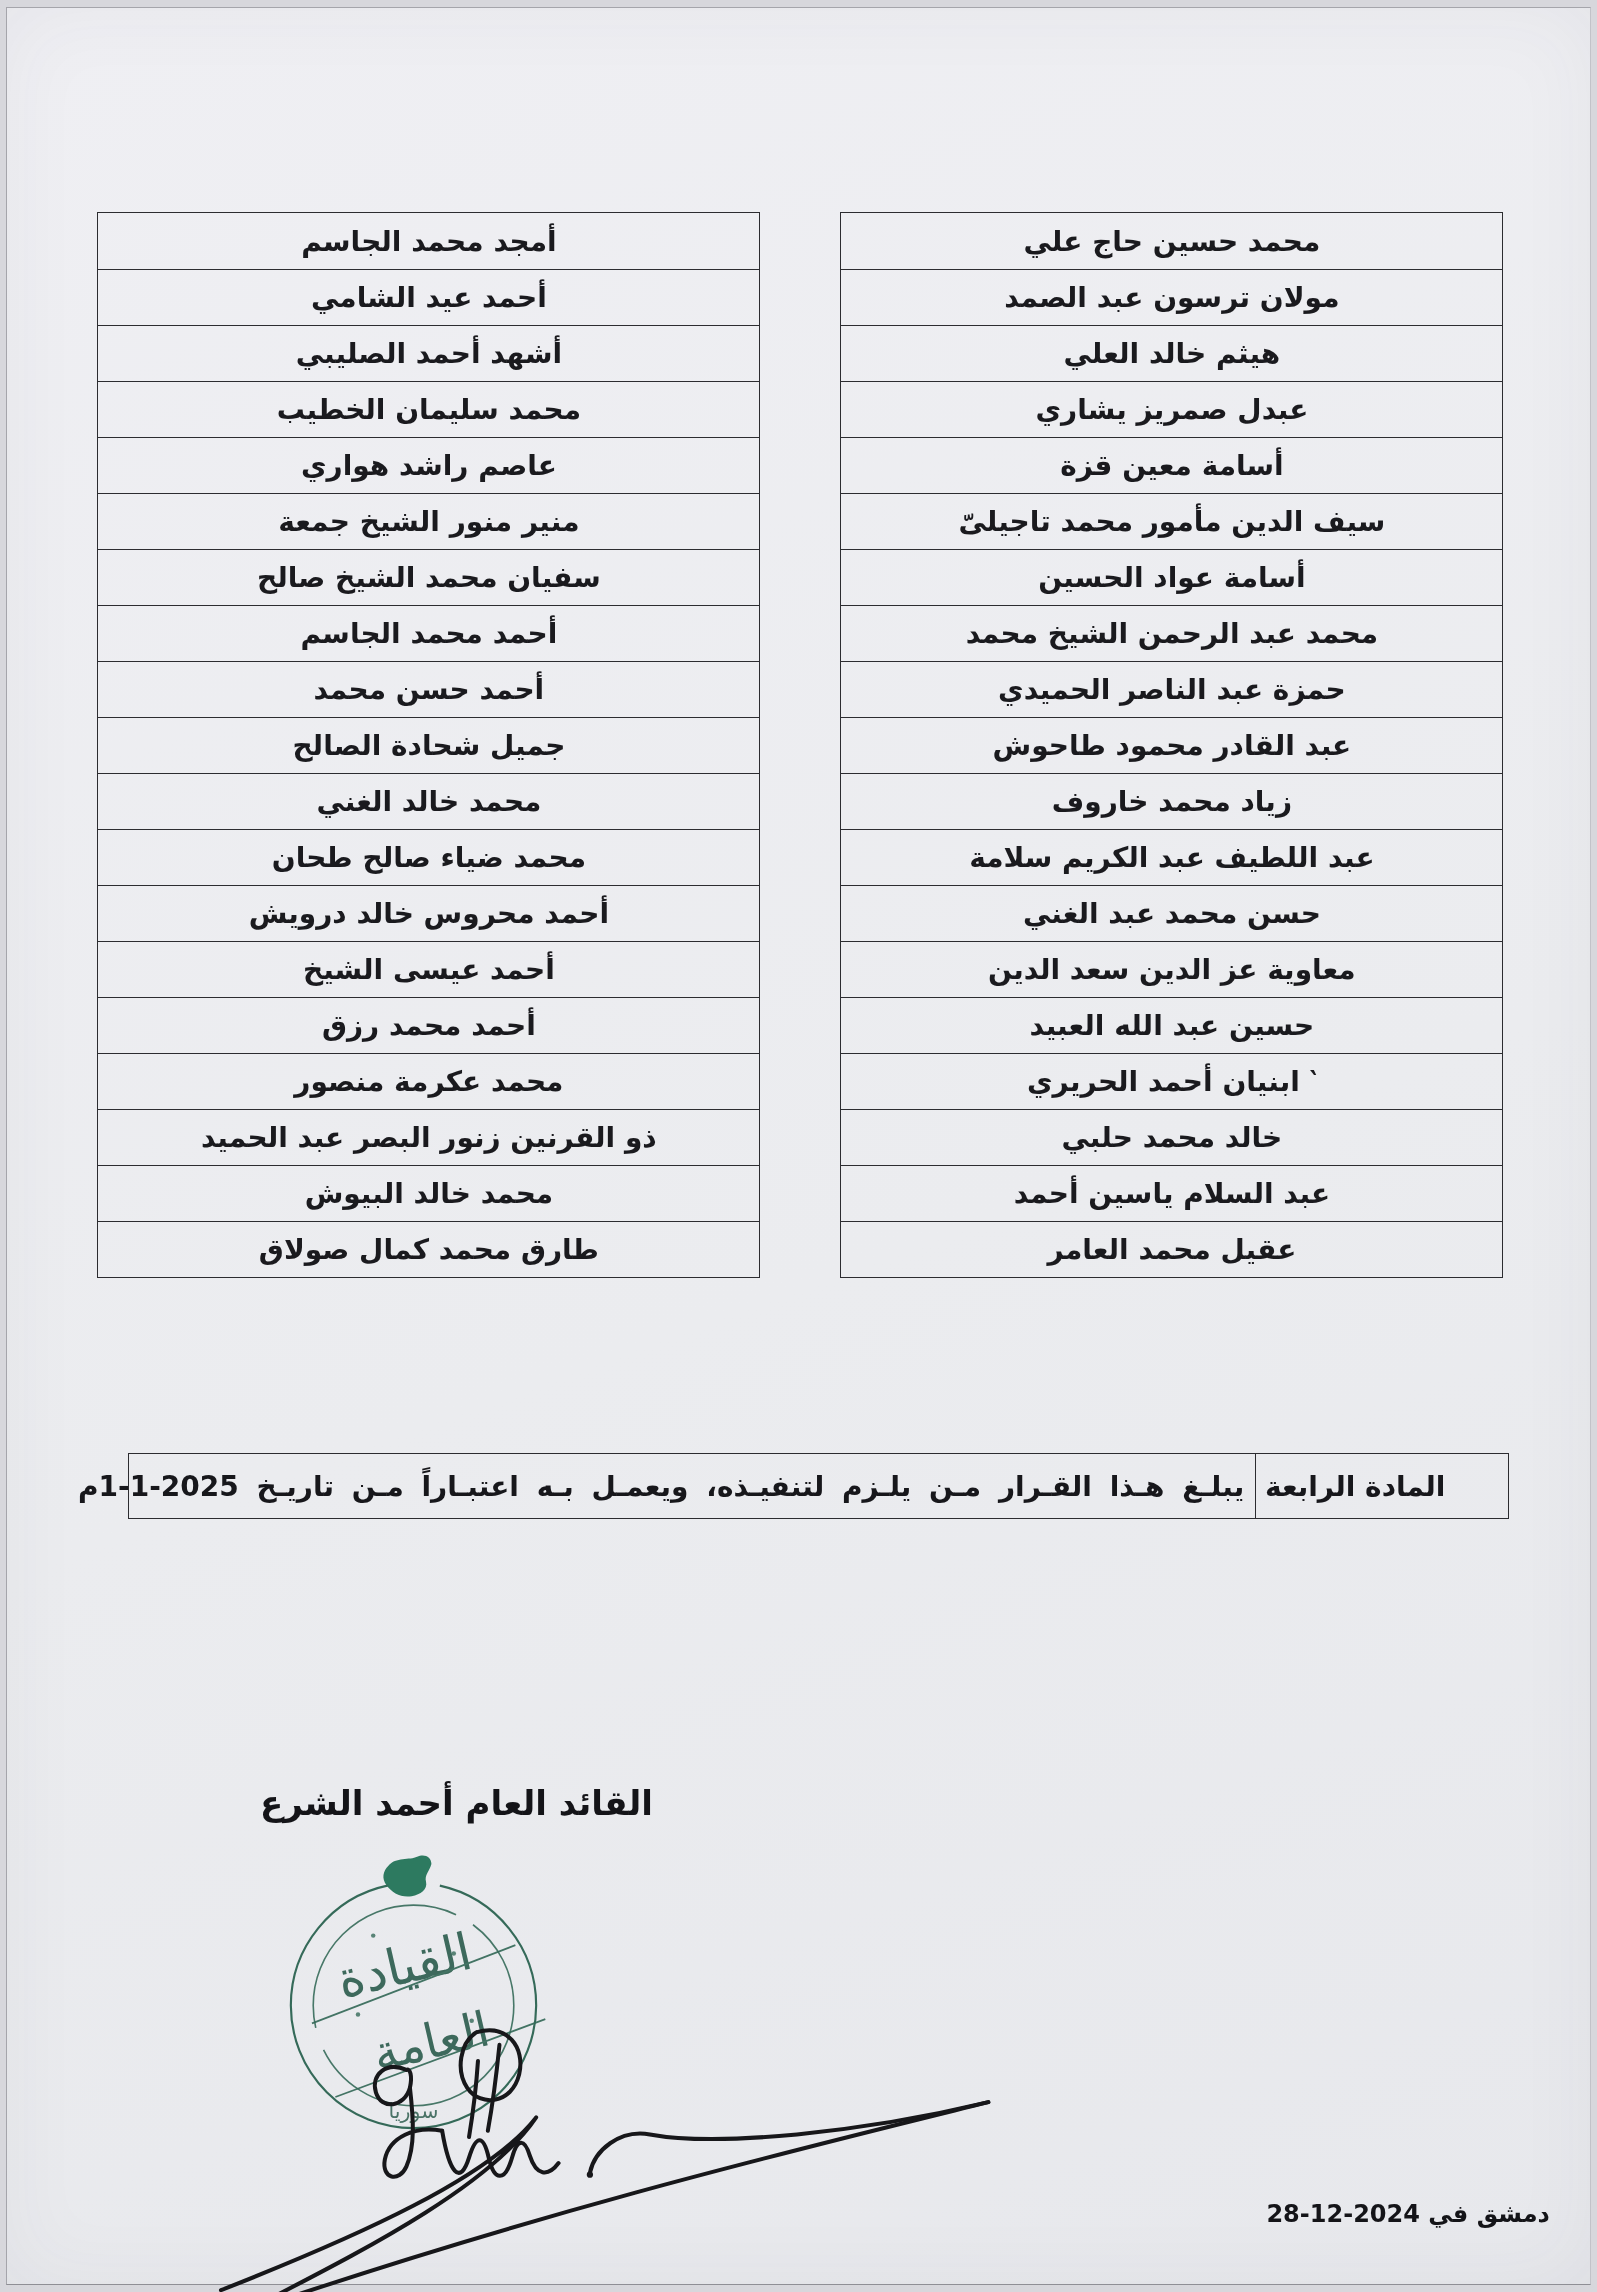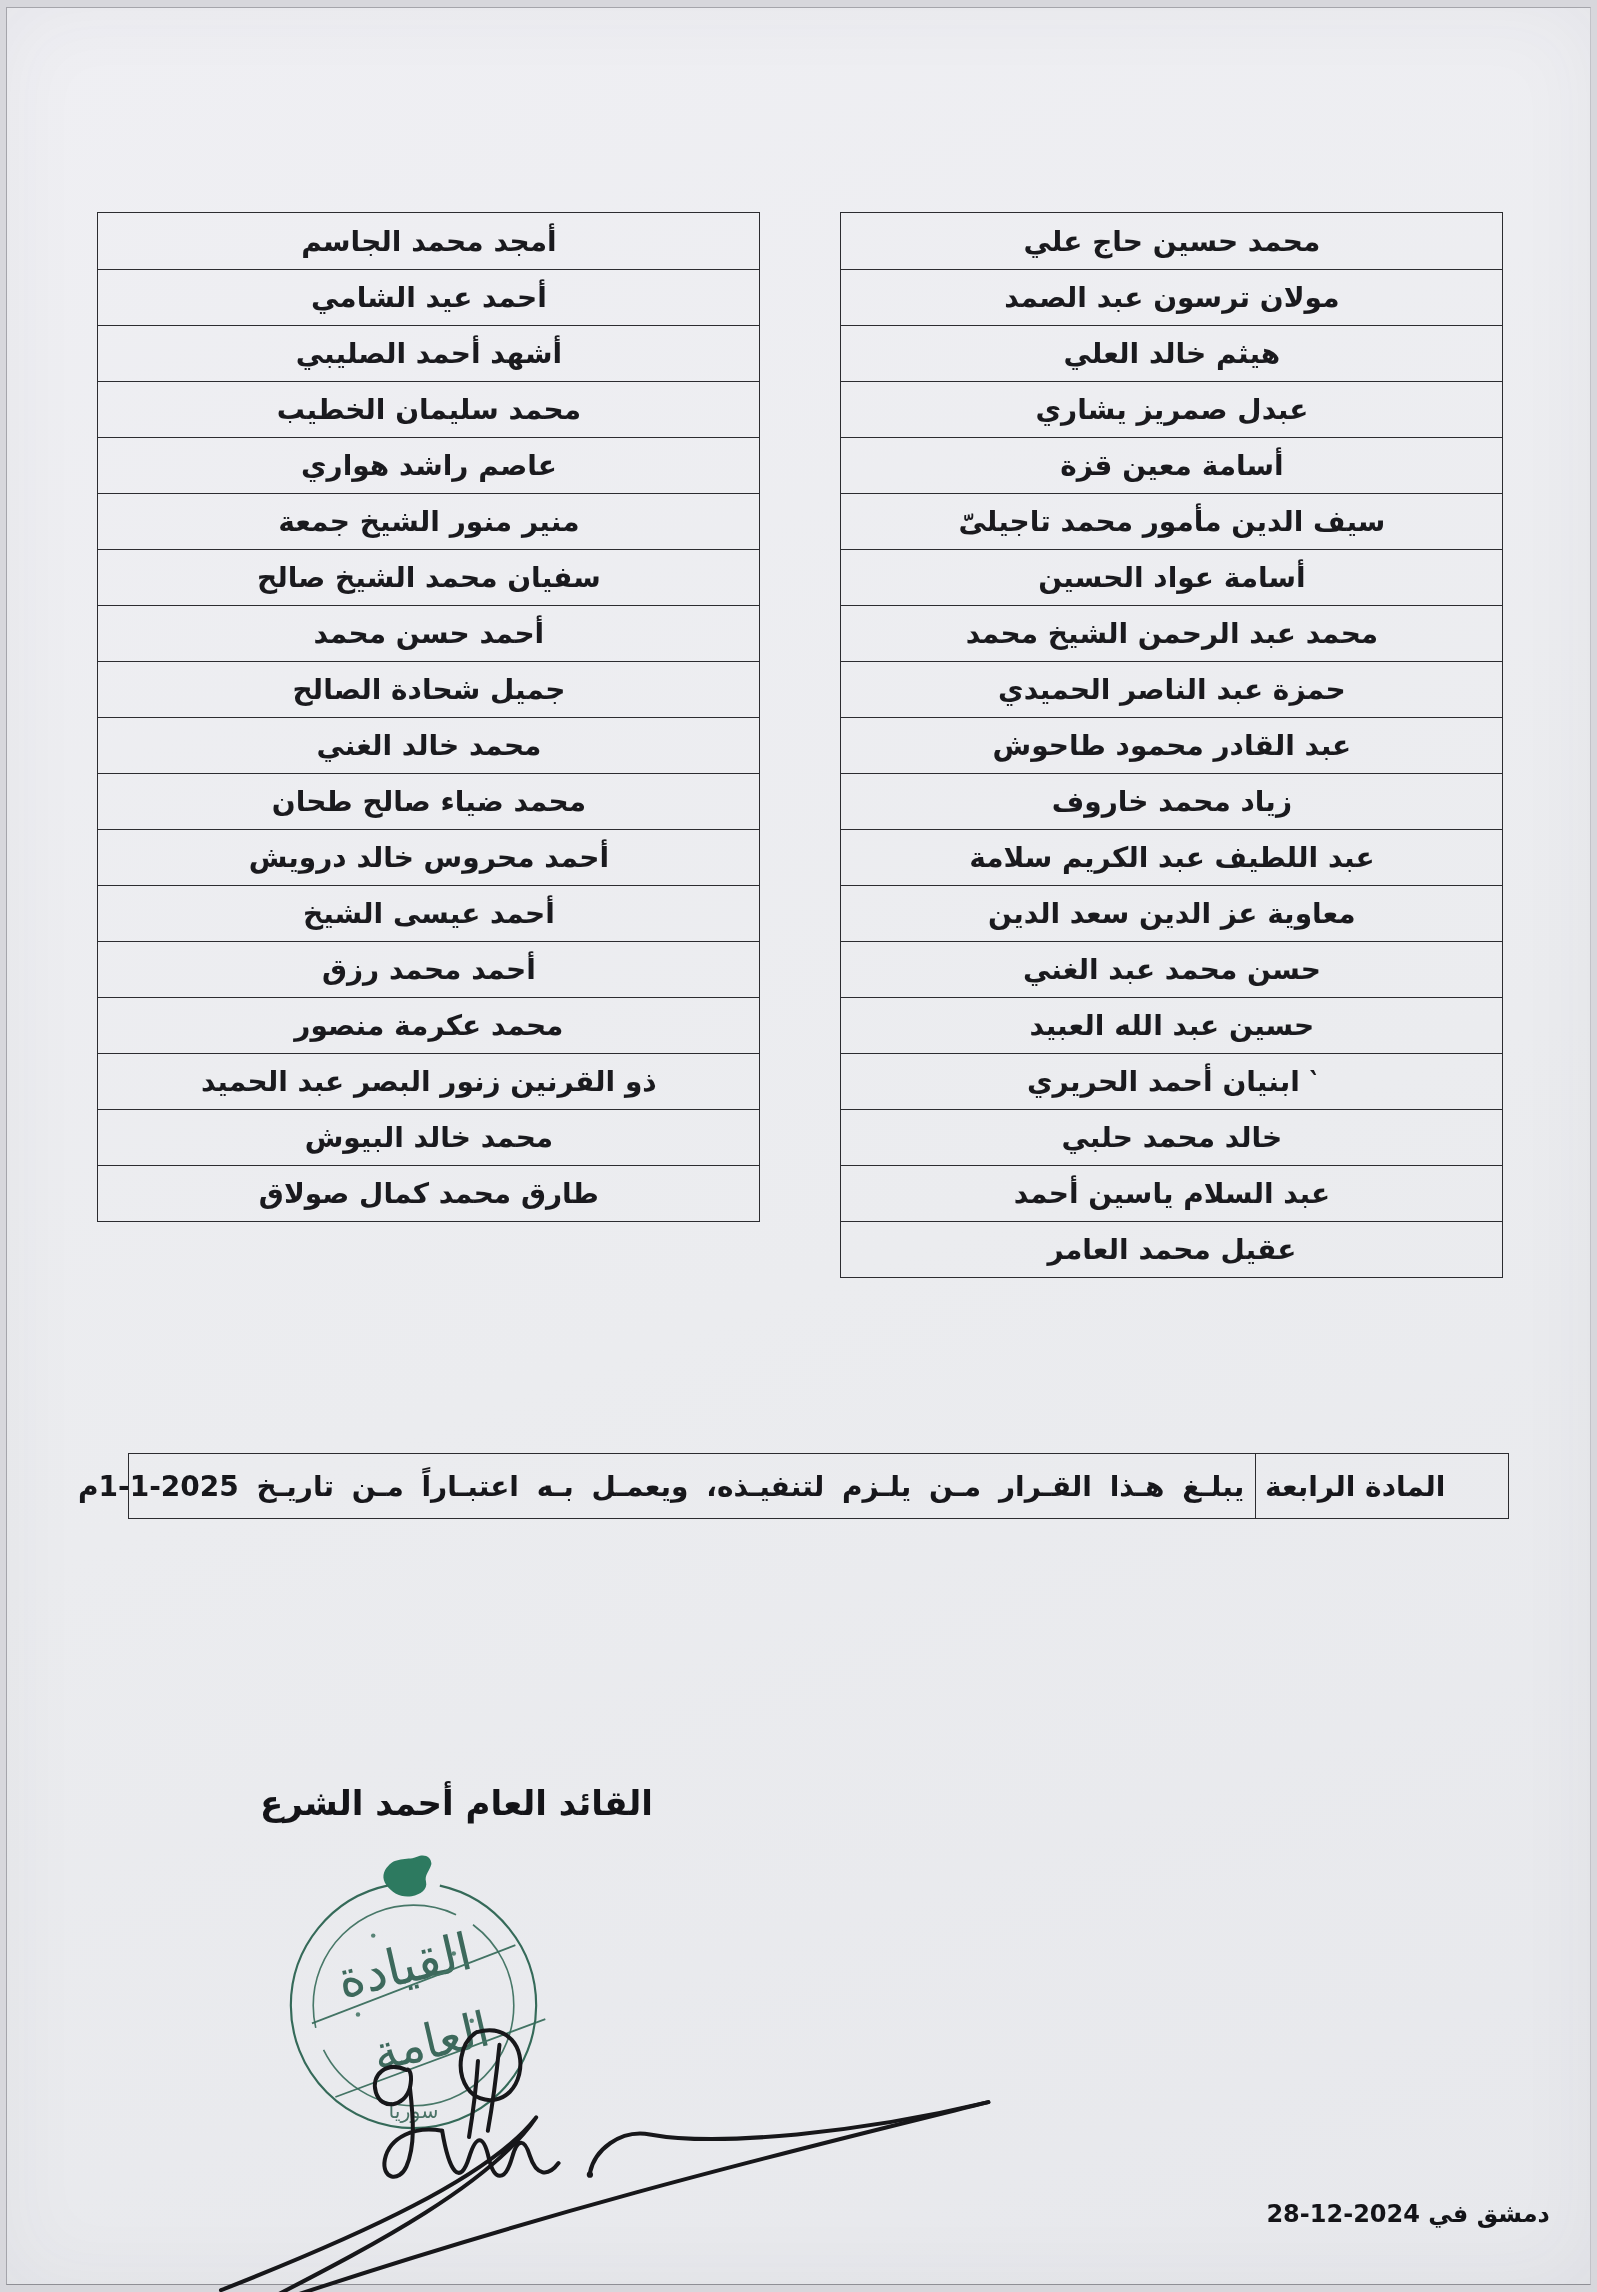--- a/index.html
+++ b/index.html
@@ -79,20 +79,21 @@
 <div class="page">
 
   <div class="names-table table-left">
       <div class="trow">أمجد محمد الجاسم</div>
       <div class="trow">أحمد عيد الشامي</div>
       <div class="trow">أشهد أحمد الصليبي</div>
       <div class="trow">محمد سليمان الخطيب</div>
       <div class="trow">عاصم راشد هواري</div>
       <div class="trow">منير منور الشيخ جمعة</div>
       <div class="trow">سفيان محمد الشيخ صالح</div>
+      <div class="trow">أحمد محمد الجاسم</div>
       <div class="trow">أحمد حسن محمد</div>
       <div class="trow">جميل شحادة الصالح</div>
       <div class="trow">محمد خالد الغني</div>
       <div class="trow">محمد ضياء صالح طحان</div>
       <div class="trow">أحمد محروس خالد درويش</div>
       <div class="trow">أحمد عيسى الشيخ</div>
       <div class="trow">أحمد محمد رزق</div>
       <div class="trow">محمد عكرمة منصور</div>
       <div class="trow">ذو القرنين زنور البصر عبد الحميد</div>
       <div class="trow">محمد خالد البيوش</div>
@@ -105,22 +106,22 @@
       <div class="trow">هيثم خالد العلي</div>
       <div class="trow">عبدل صمريز يشاري</div>
       <div class="trow">أسامة معين قزة</div>
       <div class="trow">سيف الدين مأمور محمد تاجيلىّ</div>
       <div class="trow">أسامة عواد الحسين</div>
       <div class="trow">محمد عبد الرحمن الشيخ محمد</div>
       <div class="trow">حمزة عبد الناصر الحميدي</div>
       <div class="trow">عبد القادر محمود طاحوش</div>
       <div class="trow">زياد محمد خاروف</div>
       <div class="trow">عبد اللطيف عبد الكريم سلامة</div>
+      <div class="trow">حسن محمد عبد الغني</div>
       <div class="trow">معاوية عز الدين سعد الدين</div>
-      <div class="trow">حسن محمد عبد الغني</div>
       <div class="trow">حسين عبد الله العبيد</div>
       <div class="trow">‵ ابنيان أحمد الحريري</div>
       <div class="trow">خالد محمد حلبي</div>
       <div class="trow">عبد السلام ياسين أحمد</div>
       <div class="trow">عقيل محمد العامر</div>
     </div>
 
   <div class="article-row">
     <div class="article-label-cell">المادة الرابعة</div>
     <div class="article-text-cell">يبلـغ هـذا القـرار مـن يلـزم لتنفيـذه، ويعمـل بـه اعتبـاراً مـن تاريـخ 2025-1-1م</div>

